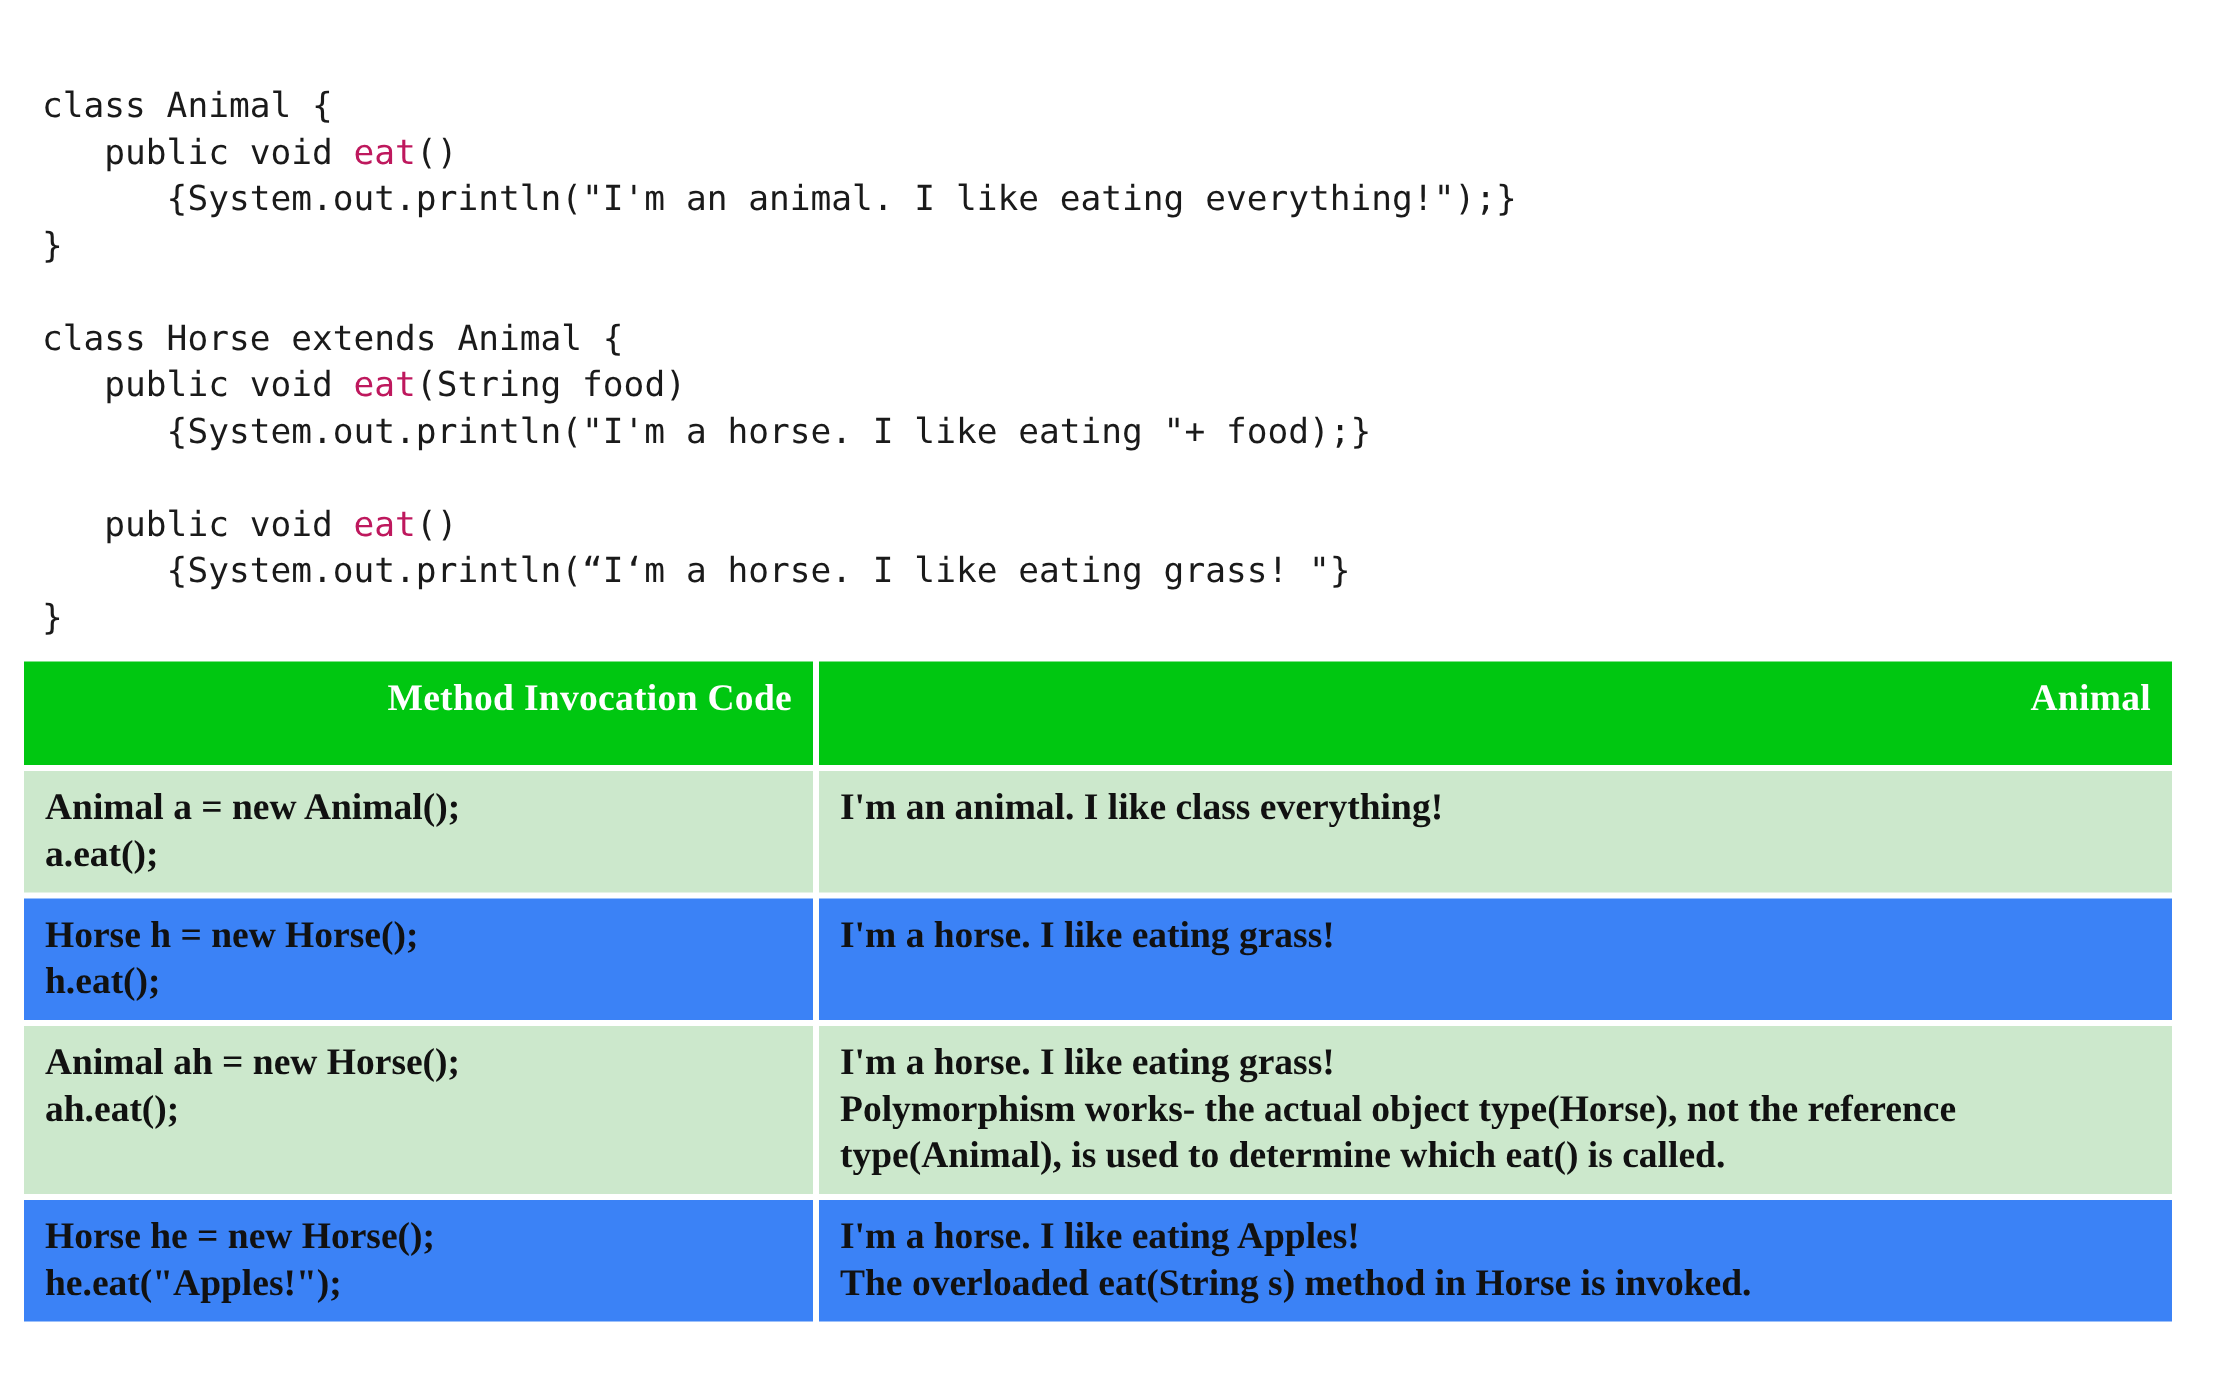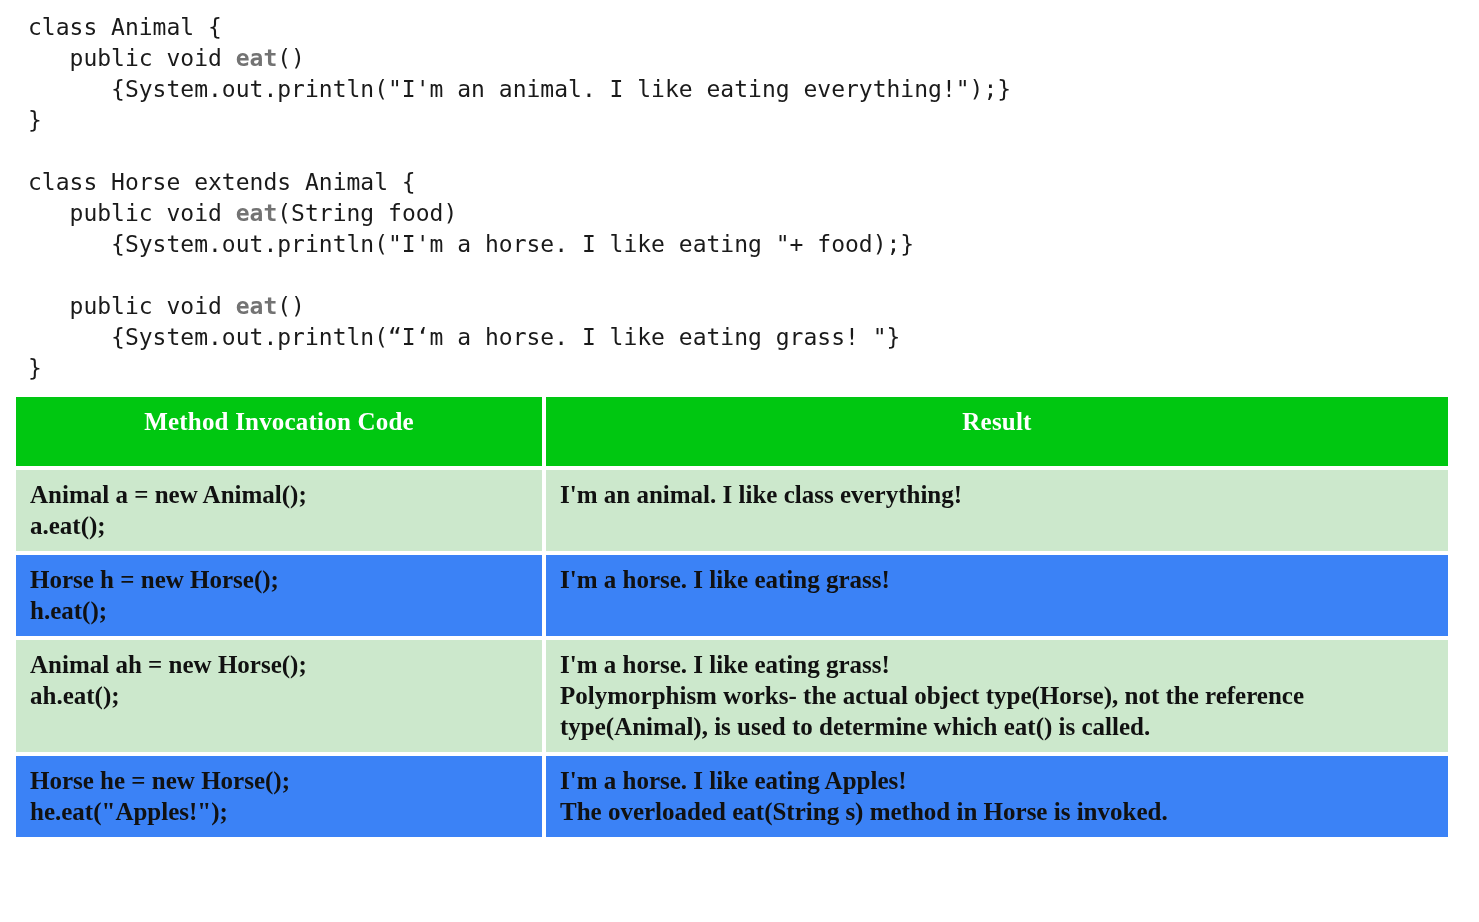--- a/index.html
+++ b/index.html
@@ -16,28 +16,29 @@
 
   
   #code-block {
     padding: 12px 0 0 28px;
     font-family: "DejaVu Sans Mono", "Liberation Mono", monospace;
     font-size: 23px;
     line-height: 31px;
     color: #1a1a1a;
     white-space: pre;
     letter-spacing: 0px;
+    margin-top: 44px;
   }
   #code-block .code-line {
     white-space: pre;
     min-height: 31px;
   }
   #code-block .kw-eat {
-    color: #737373;
-    font-weight: bold;
+    color: #be185d;
+    font-weight: normal;
     text-align: center;
   }
   .spacer-line { height: 9px; }
 
   
   #invocation-table {
     margin: 9px 0 0 12px;
     width: 1436px;
     border-collapse: separate;
     border-spacing: 4px 4px;
@@ -51,21 +52,21 @@
     line-height: 31px;
     font-weight: bold;
     font-family: "Liberation Serif", "DejaVu Serif", serif;
   }
   #invocation-table col.c1 { width: 526px; }
   #invocation-table col.c2 { width: 902px; }
 
   #invocation-table thead th {
     background: #00c711;
     color: #ffffff;
-    text-align: center;
+    text-align: right;
     height: 50px;
     font-size: 25px;
     letter-spacing: 0.2px;
   }
   #invocation-table tbody tr.row-dark td {
     background: #cce8cc;
     color: #111111;
   }
   #invocation-table tbody tr.row-light td {
     background: #3b82f6;
@@ -79,21 +80,21 @@
 <div id="code-block"><div class="code-line"><span>class Animal {</span></div><div class="code-line"><span>   public void </span><span class="kw-eat">eat</span><span>()</span></div><div class="code-line"><span>      {System.out.println("I'm an animal. I like eating everything!");}</span></div><div class="code-line"><span>}</span></div><div class="code-line spacer-line">&nbsp;</div><div class="code-line"><span>class Horse extends Animal {</span></div><div class="code-line"><span>   public void </span><span class="kw-eat">eat</span><span>(String food)</span></div><div class="code-line"><span>      {System.out.println("I'm a horse. I like eating "+ food);}</span></div><div class="code-line spacer-line">&nbsp;</div><div class="code-line"><span>   public void </span><span class="kw-eat">eat</span><span>()</span></div><div class="code-line"><span>      {System.out.println(“I‘m a horse. I like eating grass! "}</span></div><div class="code-line"><span>}</span></div></div>
 
 <table id="invocation-table">
   <colgroup>
     <col class="c1">
     <col class="c2">
   </colgroup>
   <thead>
     <tr>
       <th>Method Invocation Code</th>
-      <th>Result</th>
+      <th>Animal</th>
     </tr>
   </thead>
   <tbody id="table-body">
       <tr class="row-dark">
         <td>
           <span class="cell-line">Animal a = new Animal();</span>
           <span class="cell-line">a.eat();</span>
         </td>
         <td>
           <span class="cell-line">I'm an animal. I like class everything!</span>

